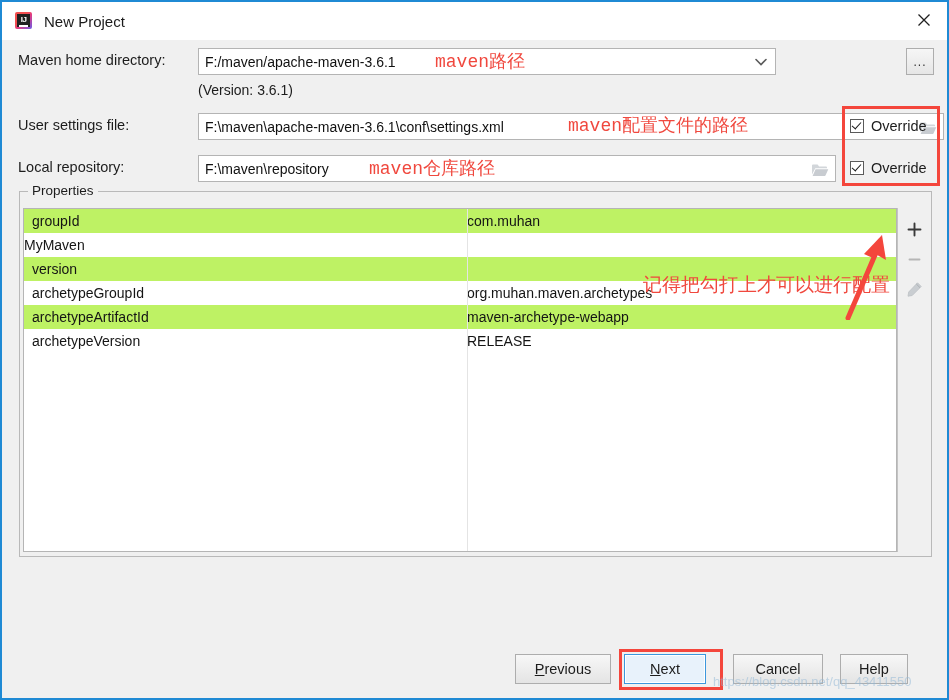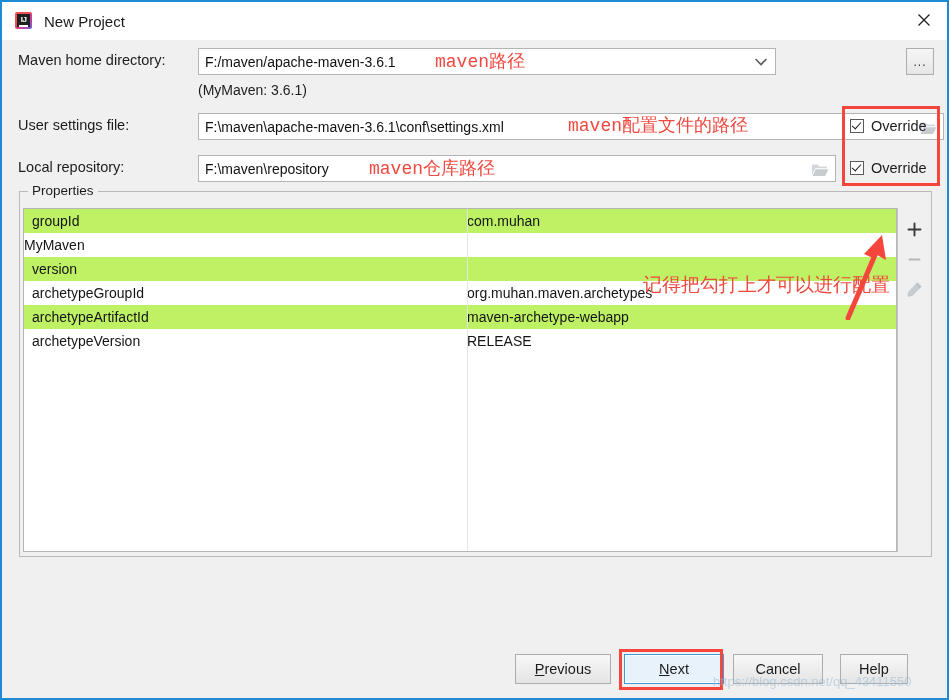--- a/index.html
+++ b/index.html
@@ -342,21 +342,21 @@
     <div class="textfield" style="left:196px; top:8px; width:578px;">
       <span class="val">F:/maven/apache-maven-3.6.1</span>
       <span class="combo-arrow">
         <svg width="12" height="8" viewBox="0 0 12 8" aria-hidden="true">
           <path d="M1 1.5 L6 6.5 L11 1.5" stroke="#5b5b5b" stroke-width="1.6" fill="none" stroke-linecap="round"></path>
         </svg>
       </span>
     </div>
     <div class="browse-btn" style="left:904px; top:8px;">...</div>
 
-    <div class="version-note" style="left:196px; top:42px;">(MyMaven: 3.6.1)</div>
+    <div class="version-note" style="left:196px; top:42px;">(Version: 3.6.1)</div>
 
     <div class="flabel" style="left:16px; top:77px;">User settings file:</div>
     <div class="textfield" style="left:196px; top:73px; width:746px;">
       <span class="val">F:\maven\apache-maven-3.6.1\conf\settings.xml</span>
       <span class="folder-btn">
         <svg width="18" height="14" viewBox="0 0 18 14" aria-hidden="true">
           <path d="M1 2.5 A1 1 0 0 1 2 1.5 H6.6 L8.1 3.4 H15 A1 1 0 0 1 16 4.4 V5.3 H4.3 L1 11.5 Z" fill="#d2d6da"></path>
           <path d="M4.6 6.2 H17.3 L14.6 12.3 A1 1 0 0 1 13.7 12.9 H1.6 Z" fill="#c8ccd1"></path>
         </svg>
       </span>
@@ -444,21 +444,21 @@
       <path d="M52 5 L56 30 L42 22 Z" fill="#f4463c"></path>
       <path d="M52 5 L45 29 L34 24 Z" fill="#f4463c"></path>
     </svg>
 
   </div>
 
   <div class="btnbar">
     <div class="btn" style="left:513px; top:14px; width:96px;">
       <span><u>P</u><span>revious</span></span>
     </div>
-    <div class="btn default" style="left:622px; top:14px; width:100px;">
+    <div class="btn default" style="left:622px; top:14px; width:82px;">
       <span><u>N</u><span>ext</span></span>
     </div>
     <div class="btn" style="left:731px; top:14px; width:90px;">Cancel</div>
     <div class="btn" style="left:838px; top:14px; width:68px;">Help</div>
 
     <div class="redbox" style="left:617px; top:9px; width:104px; height:41px;"></div>
   </div>
 
   <div class="watermark" style="left:666px; top:672px;">https://blog.csdn.net/qq_43411550</div>
 

